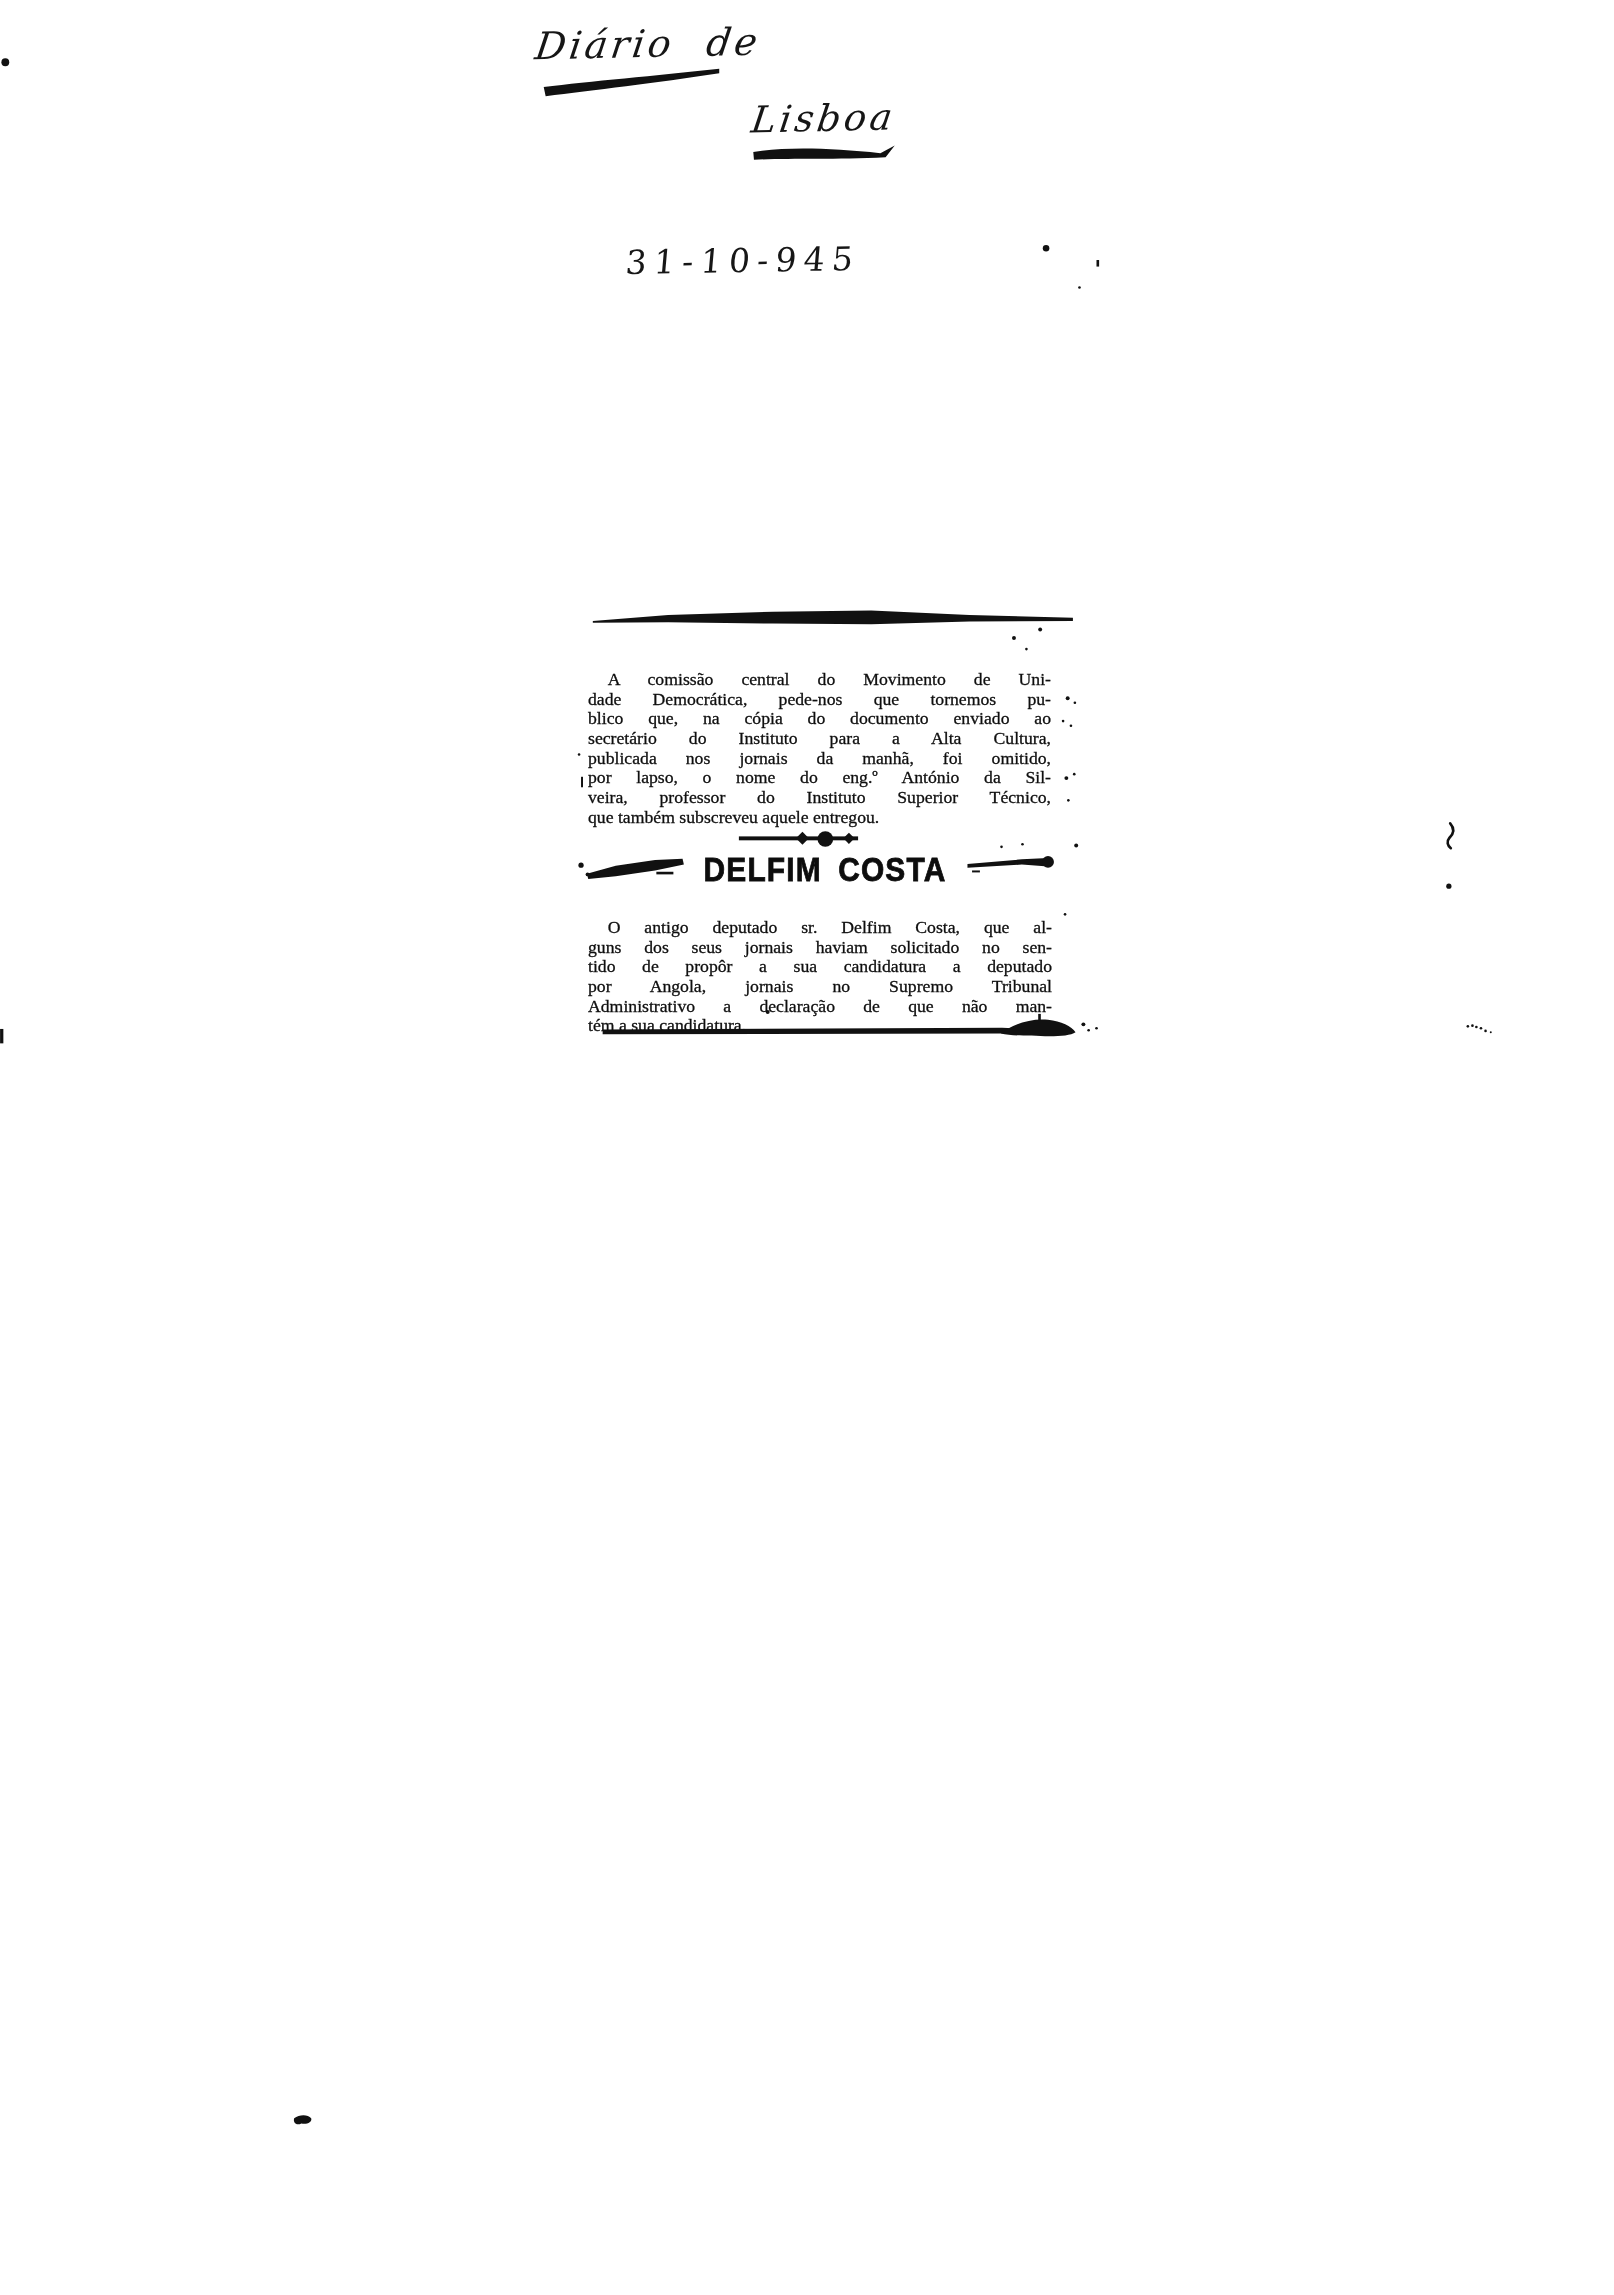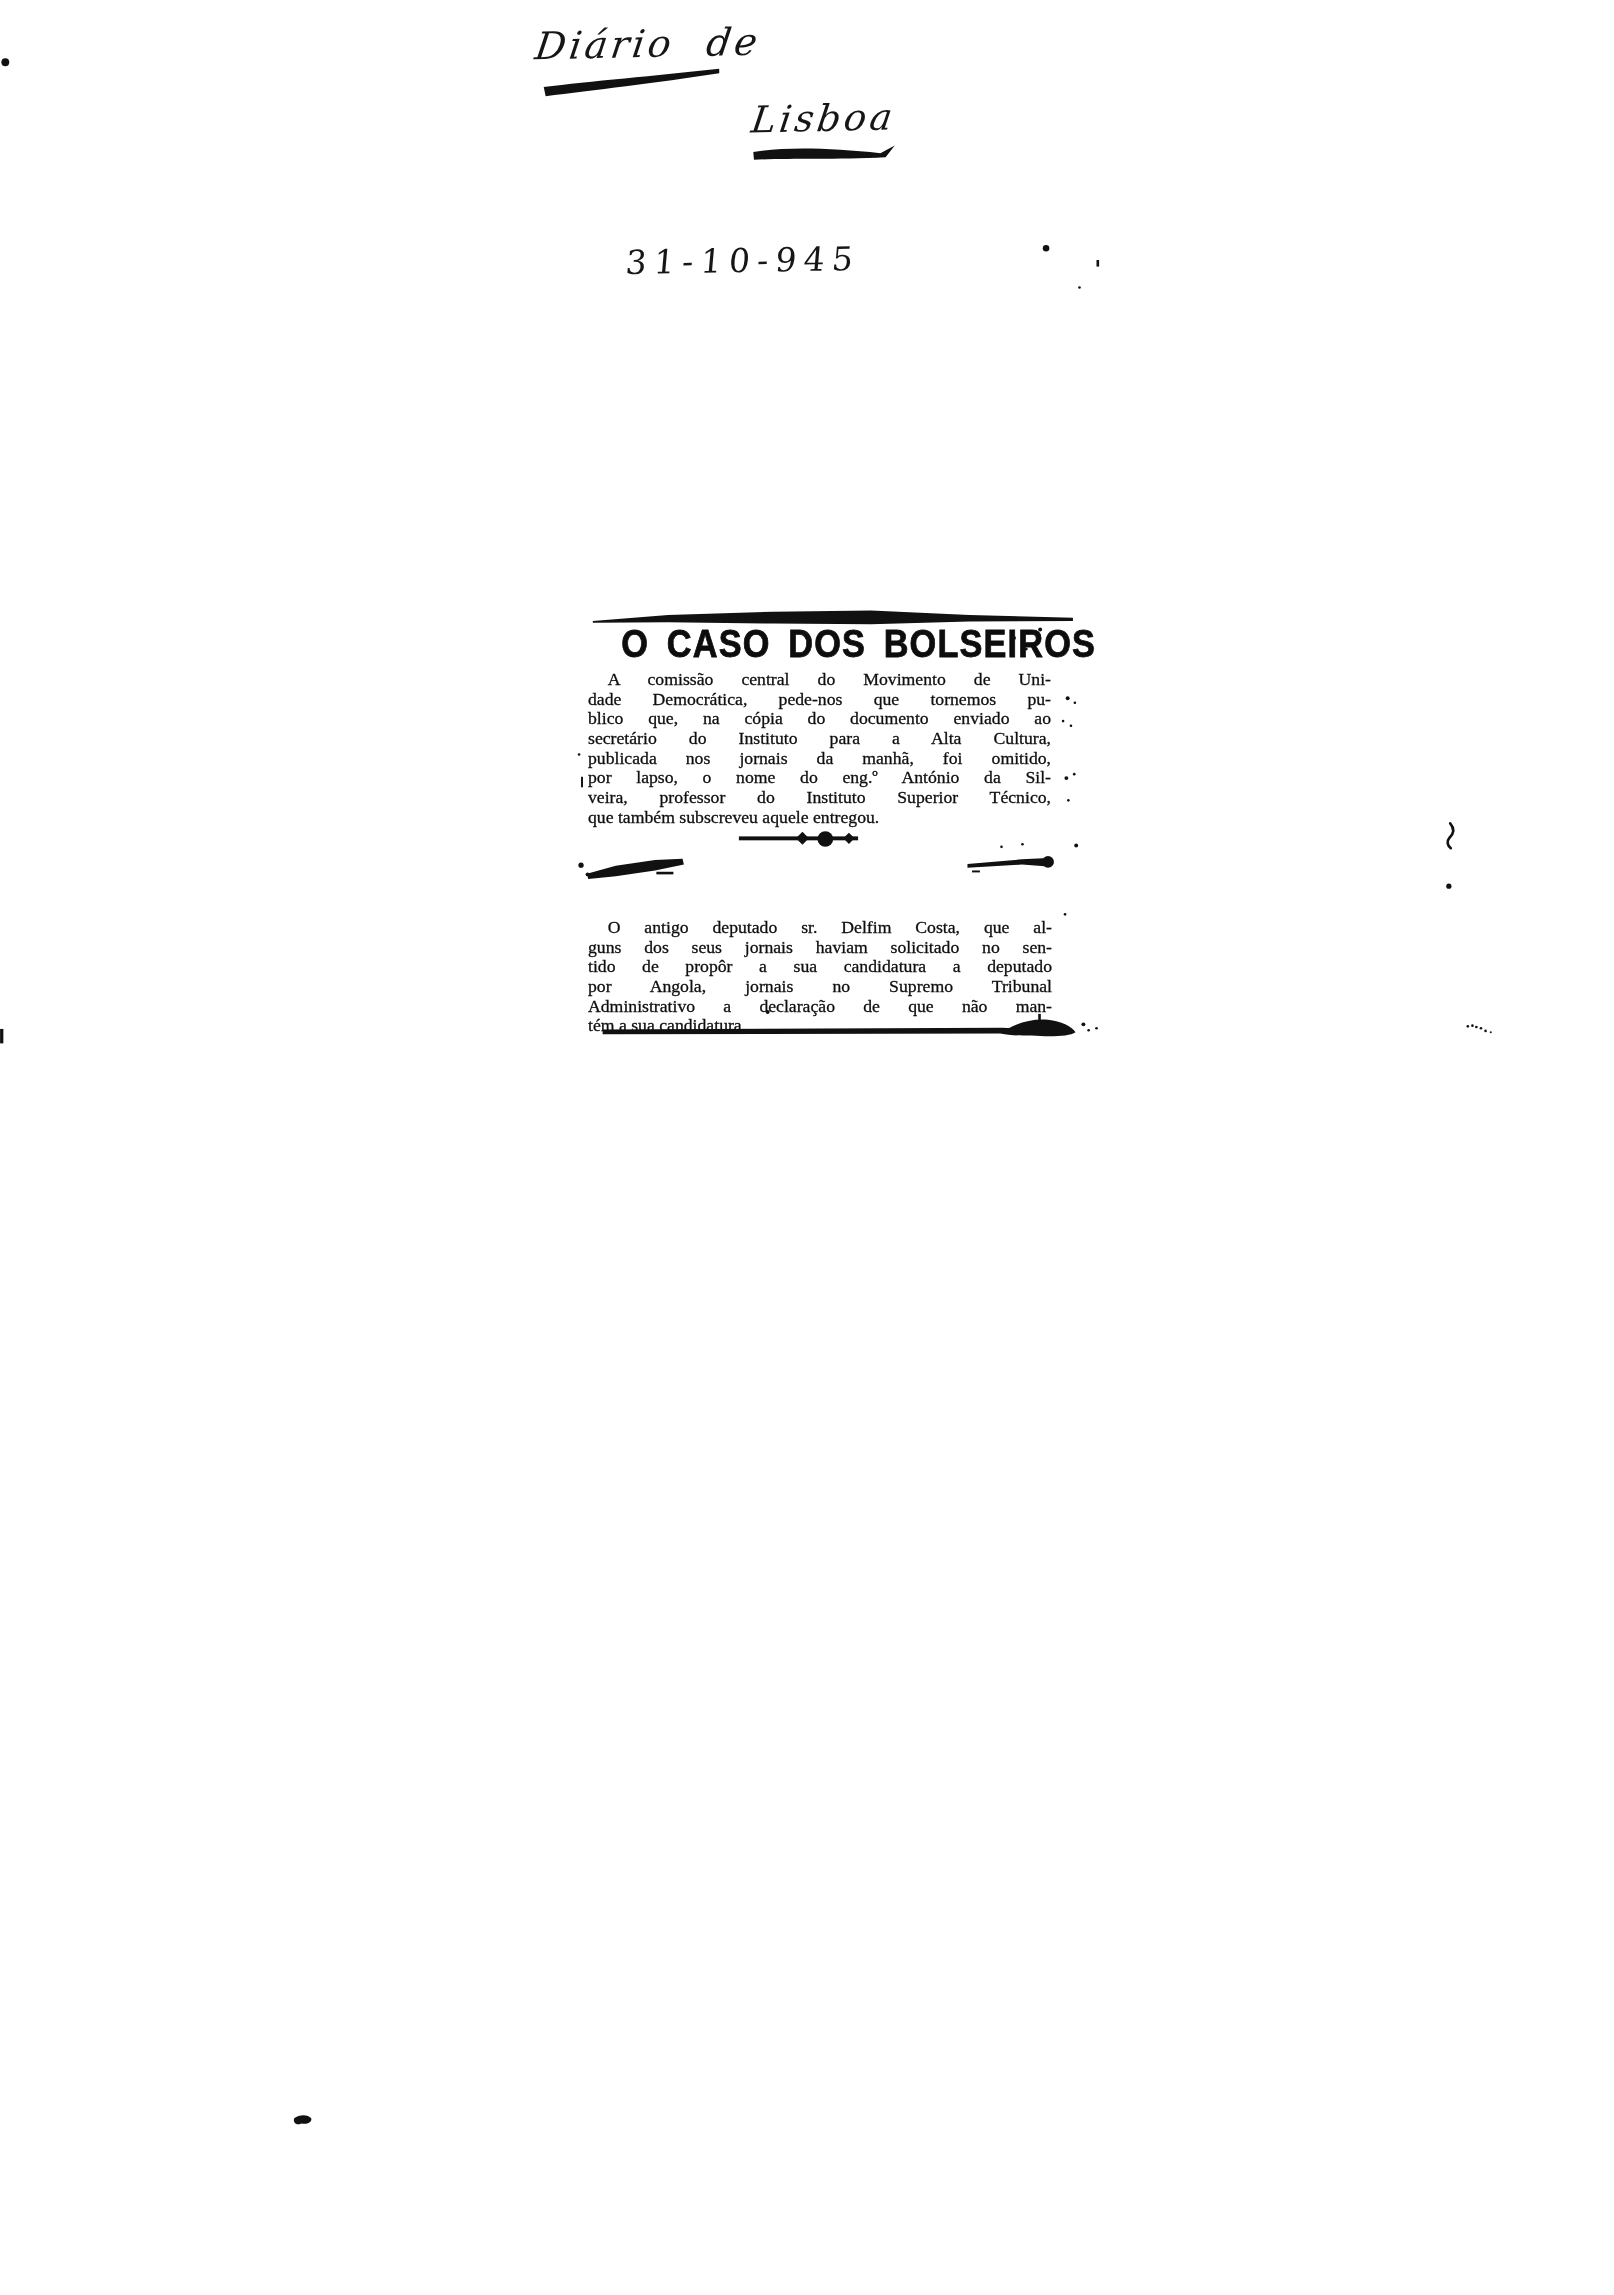--- a/index.html
+++ b/index.html
@@ -42,35 +42,35 @@
 <body>
 
 <div class="page">
 
   <div class="hw hw1">Diário de</div>
   <div class="hw hw2">Lisboa</div>
   <div class="hw hwdate">31-10-945</div>
 
   <div class="clipping">
 
-    <div class="atitle t1">
-      <span>O CASO DOS BOLSEIROS</span>
-    </div>
 
     <div class="body b1">
       <div class="bline indent">A comissão central do Movimento de Uni-</div>
       <div class="bline">dade Democrática, pede-nos que tornemos pu-</div>
       <div class="bline">blico que, na cópia do documento enviado ao</div>
       <div class="bline">secretário do Instituto para a Alta Cultura,</div>
       <div class="bline">publicada nos jornais da manhã, foi omitido,</div>
       <div class="bline">por lapso, o nome do eng.º António da Sil-</div>
       <div class="bline">veira, professor do Instituto Superior Técnico,</div>
       <div class="bline last">que também subscreveu aquele entregou.</div>
     </div>
 
+    <div class="atitle t2">
+      <span>DELFIM COSTA</span>
+    </div>
 
     <div class="body b2">
       <div class="bline indent">O antigo deputado sr. Delfim Costa, que al-</div>
       <div class="bline">guns dos seus jornais haviam solicitado no sen-</div>
       <div class="bline">tido de propôr a sua candidatura a deputado</div>
       <div class="bline">por Angola, jornais no Supremo Tribunal</div>
       <div class="bline">Administrativo a declaração de que não man-</div>
       <div class="bline last">tém a sua candidatura.</div>
     </div>
   </div>

